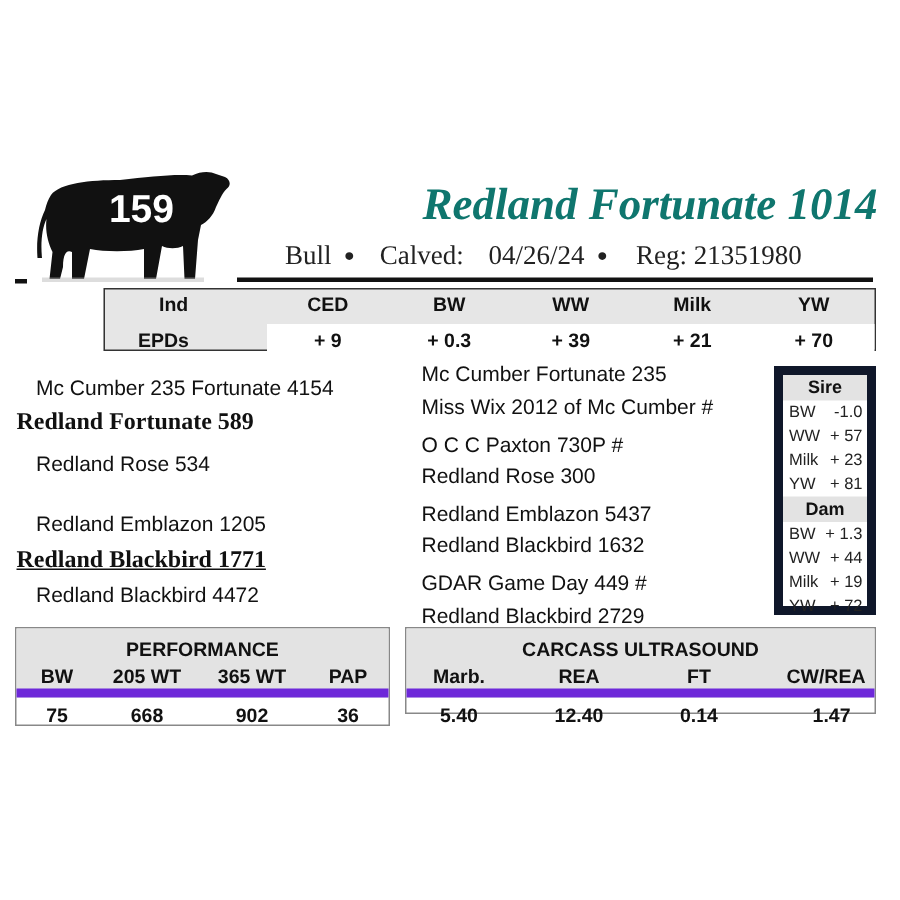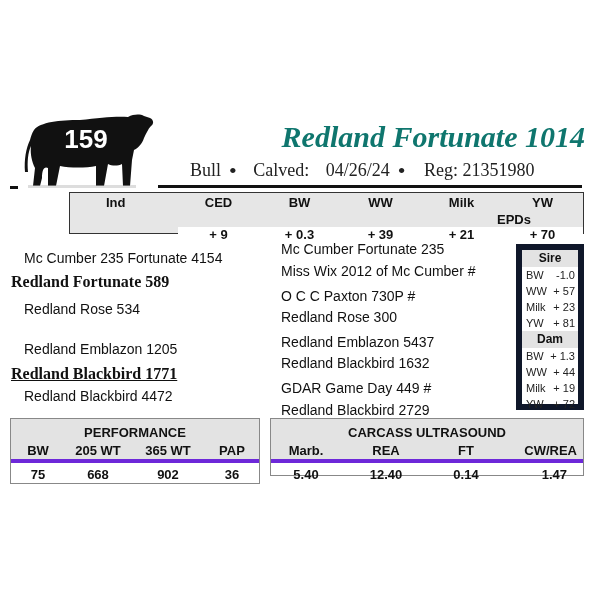--- a/index.html
+++ b/index.html
@@ -1,48 +1,48 @@
 <!DOCTYPE html>
 <html><head>
   <meta charset="utf-8">
   <style>
     html, body { margin: 0; padding: 0; background: #ffffff; }
     body { width: 600px; height: 600px; position: relative; overflow: hidden; font-family: "Liberation Sans", sans-serif; color: #111; }
     .abs { position: absolute; }
     
     .bull { left: 20px; top: 112px; width: 140px; height: 78px; }
-    .lot { left: 56px; top: 124px; width: 60px; text-align: center; color: #fff; font-family: "Liberation Sans", sans-serif; font-weight: bold; font-size: 26px; letter-spacing: 0px; }
+    .lot { left: 56px; top: 124px; width: 60px; text-align: right; color: #fff; font-family: "Liberation Sans", sans-serif; font-weight: bold; font-size: 26px; letter-spacing: 0px; }
     .title { left: 270px; top: 120px; width: 315px; text-align: right; font-family: "Liberation Serif", serif; font-style: italic; font-weight: bold; font-size: 30px; color: #0f766e; white-space: nowrap; }
     .subline { left: 190px; top: 160px; width: 390px; font-family: "Liberation Serif", serif; font-size: 18px; color: #222; white-space: nowrap; }
     .subline span { display: inline-block; }
     .dot { font-size: 22px; line-height: 10px; vertical-align: -2px; margin: 0 8px; }
     .rule-left { left: 10px; top: 186px; width: 8px; height: 3px; background: #111; }
     .rule-main { left: 158px; top: 185px; width: 424px; height: 3px; background: #111; }
 
     
     .epd { left: 69px; top: 192px; width: 515px; height: 42px; border: 1.5px solid #333; box-sizing: border-box; background: #e6e6e6; }
     .epd-row { display: flex; height: 19px; align-items: center; font-weight: bold; font-size: 13px; }
     .epd-row .c { text-align: center; }
-    .epd-row2 { display: flex; height: 28px; align-items: flex-end; font-weight: bold; font-size: 13px; flex-direction: column; }
+    .epd-row2 { display: flex; height: 28px; align-items: center; font-weight: bold; font-size: 13px; }
     .epd-row2 .vals { display: flex; background: #fff; height: 20px; align-items: center; flex: 1; }
     .c0 { width: 108px; }
     .cw { width: 81px; text-align: center; }
 
     
     .ped { font-size: 14px; color: #111; white-space: nowrap; }
     .pedb { font-family: "Liberation Serif", serif; font-weight: bold; font-size: 16px; color: #111; white-space: nowrap; }
 
     
     .sd { left: 516px; top: 244px; width: 68px; height: 166px; border: 6px solid #0f172a; box-sizing: border-box; font-size: 11px; }
     .sd-h { background: #e3e3e3; text-align: center; font-weight: bold; font-size: 12px; height: 17px; line-height: 17px; }
     .sd-r { display: flex; justify-content: space-between; padding: 0 3px 0 4px; height: 16px; line-height: 16px; color: #222; }
 
     
     .box { border: 1.5px solid #888; box-sizing: border-box; }
-    .box-head { background: #e3e3e3; border-bottom: 4px solid #6d28d9; }
+    .box-head { background: #e3e3e3; border-bottom: 6px solid #6d28d9; }
     .box-title { text-align: center; font-weight: bold; font-size: 13px; padding-top: 6px; height: 16px; }
     .box-cols { display: flex; font-weight: bold; font-size: 13px; height: 18px; align-items: center; }
     .box-vals { display: flex; font-weight: bold; font-size: 13px; height: 22px; align-items: center; }
     .perf { left: 10px; top: 418px; width: 250px; height: 66px; }
     .carc { left: 270px; top: 418px; width: 314px; height: 58px; }
   </style>
 </head>
 <body>
 
 <svg class="abs bull" viewBox="0 0 140 78">

